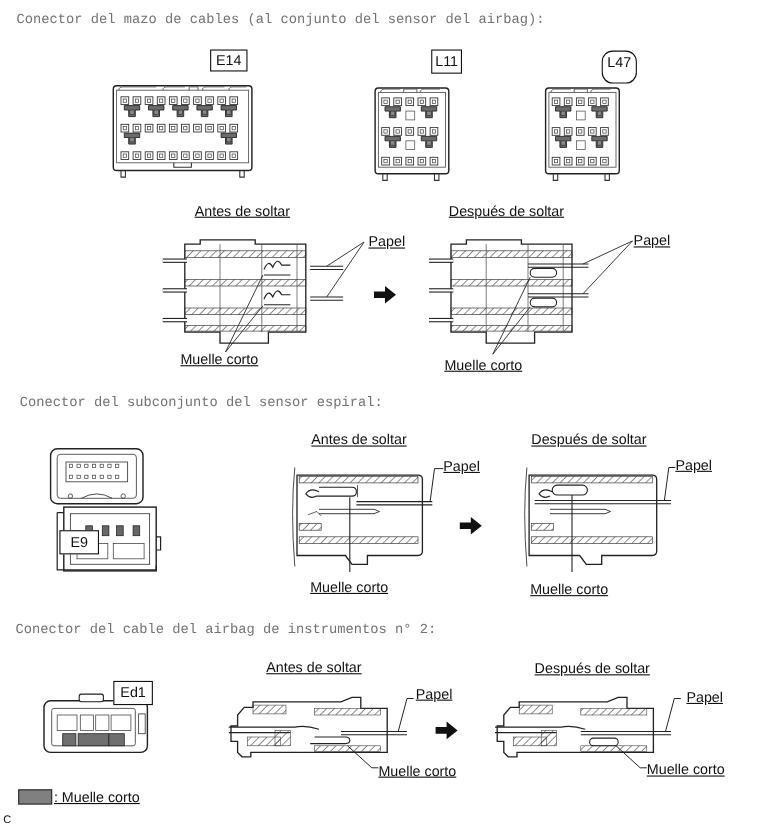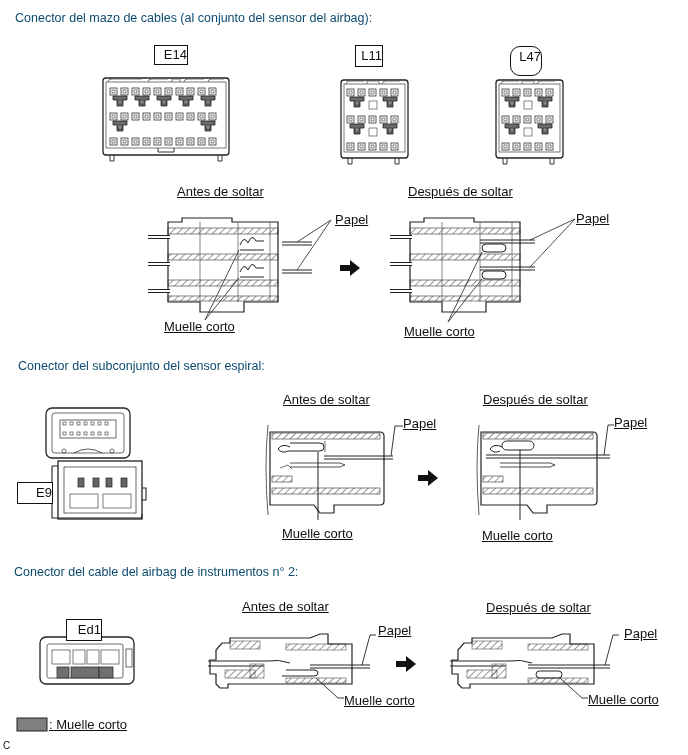--- a/index.html
+++ b/index.html
@@ -1,21 +1,21 @@
 <!DOCTYPE html>
 <html><head>
 <meta charset="utf-8">
 <style>
   html, body { margin:0; padding:0; background:#ffffff; }
   body { width:688px; height:755px; position:relative; overflow:hidden;
          font-family:"Liberation Sans", sans-serif; color:#111; }
-  .txt { position:absolute; font-size:12.5px; white-space:nowrap; color:#0c4a6e; }
+  .txt { position:absolute; font-size:12.5px; white-space:nowrap; color:#737373;font-family:Liberation Mono, monospace; }
   .lbl { position:absolute; font-size:13px; white-space:nowrap; color:#111;text-decoration:underline; }
   .box { position:absolute; border:1px solid #111; background:#fff; font-size:13px;
-         text-align:right; box-sizing:border-box; }
+         text-align:center; box-sizing:border-box;margin-left:37px; }
   svg.fig { position:absolute; left:0; top:0; }
   .foot { position:absolute; font-size:10px; }
 </style>
 </head>
 <body>
 
 <svg class="fig" width="688" height="755" viewBox="0 0 688 755">
   <defs>
     <pattern id="hatch" width="5" height="5" patternUnits="userSpaceOnUse" patternTransform="rotate(45)">
       <line x1="0" y1="0" x2="0" y2="5" stroke="#333" stroke-width="1"></line>

